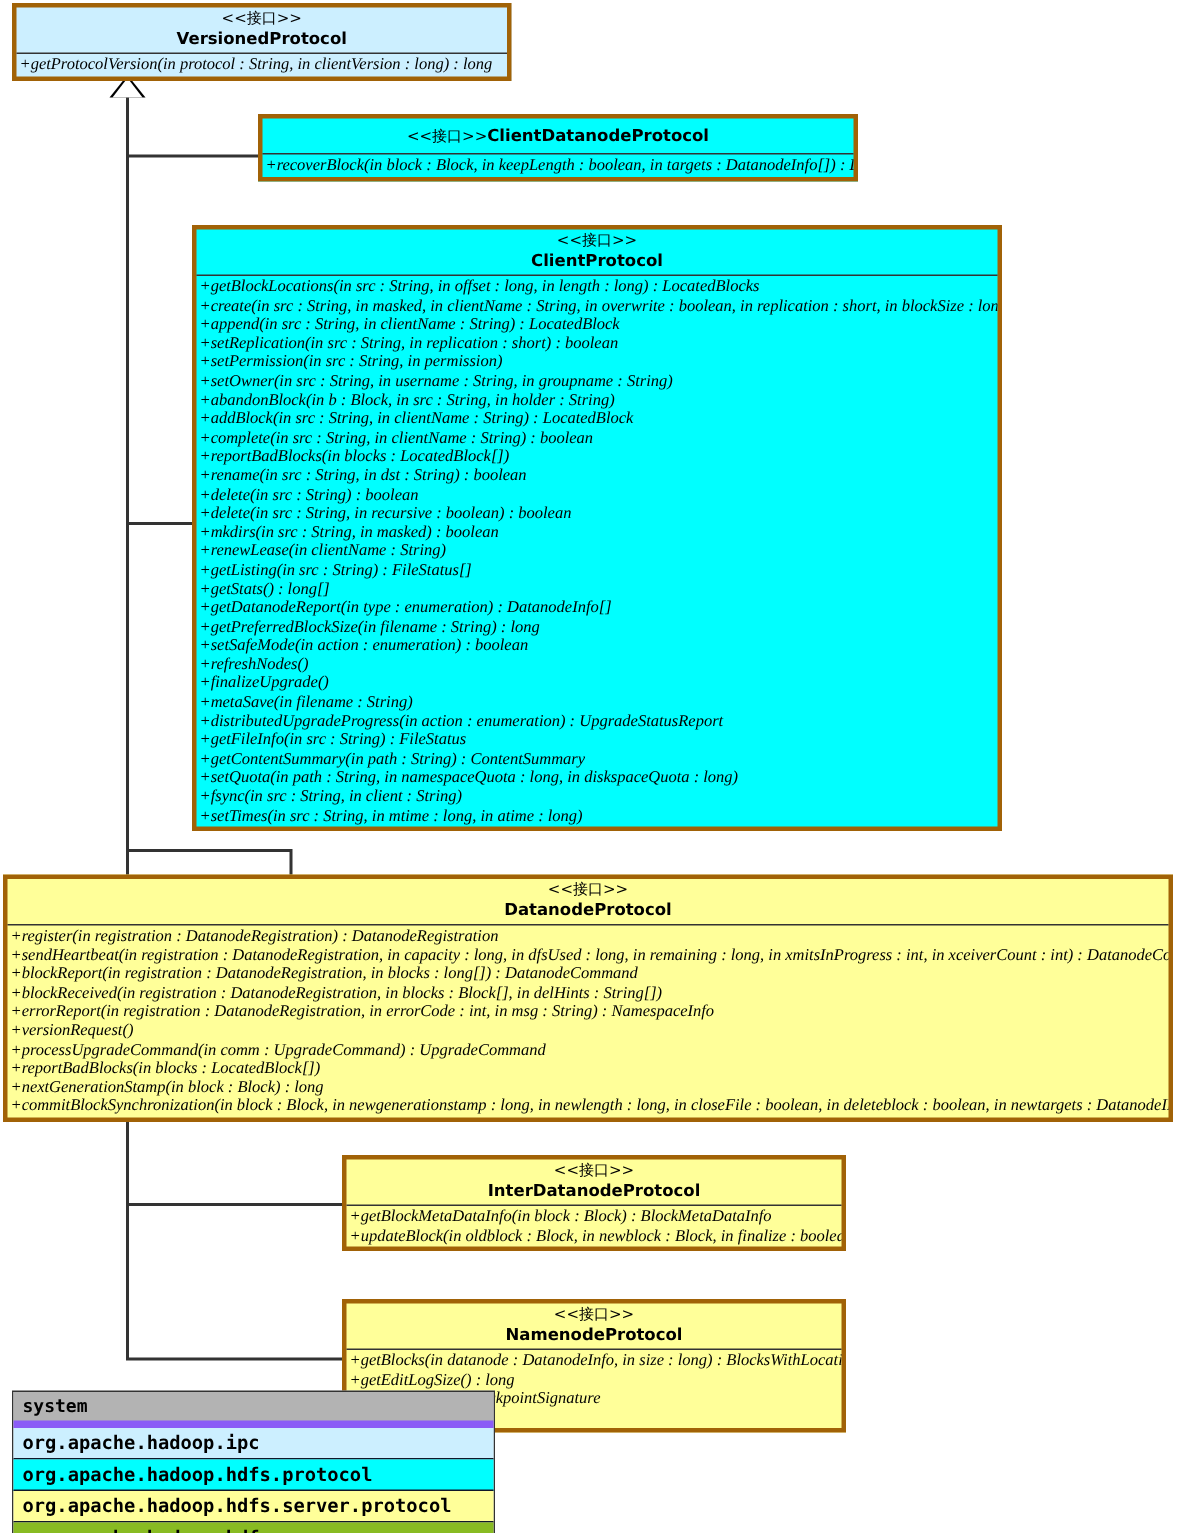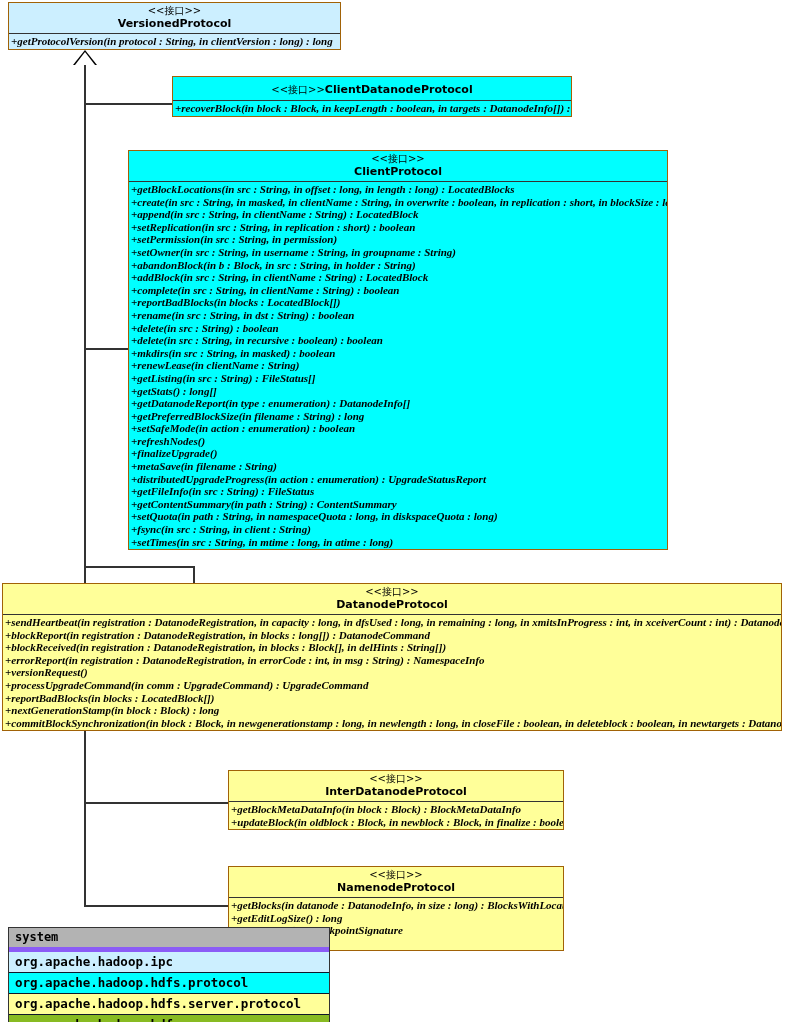--- a/index.html
+++ b/index.html
@@ -17,21 +17,21 @@
   }
   #canvas {
     position: relative;
     width: 792px;
     height: 1022px;
   }
 
   
   .uml-box {
     position: absolute;
-    border: 1px solid #a16207;
+    border: 3px solid #a16207;
     box-sizing: border-box;
     background: #ffffff;
     z-index: 5;
   }
   .uml-head {
     text-align: center;
     padding: 2px 4px 3px 4px;
     border-bottom: 1px solid #333333;
     box-sizing: border-box;
   }
@@ -53,21 +53,20 @@
   .uml-head.inline {
     white-space: nowrap;
   }
   .uml-head.inline .stereotype,
   .uml-head.inline .cls-name {
     display: inline;
   }
   .uml-ops {
     padding: 1px 0 1px 0;
     box-sizing: border-box;
-    font-weight: bold;
   }
   .op {
     font-family: "Liberation Serif", serif;
     font-style: italic;
     font-size: 11px;
     line-height: 12.6px;
     white-space: nowrap;
     padding-left: 2px;
     color: #000000;
     overflow: hidden;
@@ -226,20 +225,21 @@
       <div class="op">+setTimes(in src : String, in mtime : long, in atime : long)</div>
     </div>
   </div>
 
   <div class="uml-box pkg-srvproto" id="box-datanode">
     <div class="uml-head">
       <span class="stereotype">&lt;&lt;接口&gt;&gt;</span>
       <span class="cls-name">DatanodeProtocol</span>
     </div>
     <div class="uml-ops">
+      <div class="op">+register(in registration : DatanodeRegistration) : DatanodeRegistration</div>
       <div class="op">+sendHeartbeat(in registration : DatanodeRegistration, in capacity : long, in dfsUsed : long, in remaining : long, in xmitsInProgress : int, in xceiverCount : int) : DatanodeCommand</div>
       <div class="op">+blockReport(in registration : DatanodeRegistration, in blocks : long[]) : DatanodeCommand</div>
       <div class="op">+blockReceived(in registration : DatanodeRegistration, in blocks : Block[], in delHints : String[])</div>
       <div class="op">+errorReport(in registration : DatanodeRegistration, in errorCode : int, in msg : String) : NamespaceInfo</div>
       <div class="op">+versionRequest()</div>
       <div class="op">+processUpgradeCommand(in comm : UpgradeCommand) : UpgradeCommand</div>
       <div class="op">+reportBadBlocks(in blocks : LocatedBlock[])</div>
       <div class="op">+nextGenerationStamp(in block : Block) : long</div>
       <div class="op">+commitBlockSynchronization(in block : Block, in newgenerationstamp : long, in newlength : long, in closeFile : boolean, in deleteblock : boolean, in newtargets : DatanodeID[])</div>
     </div>

